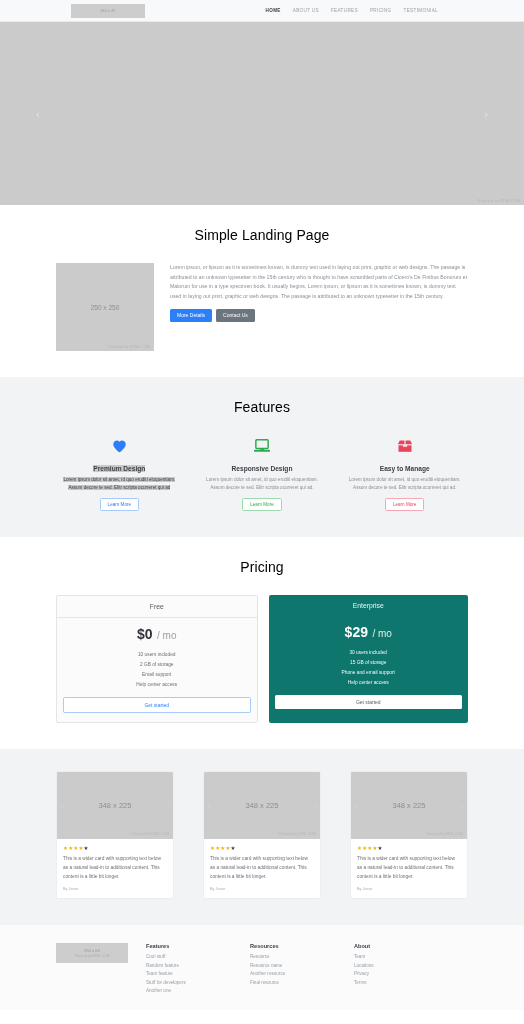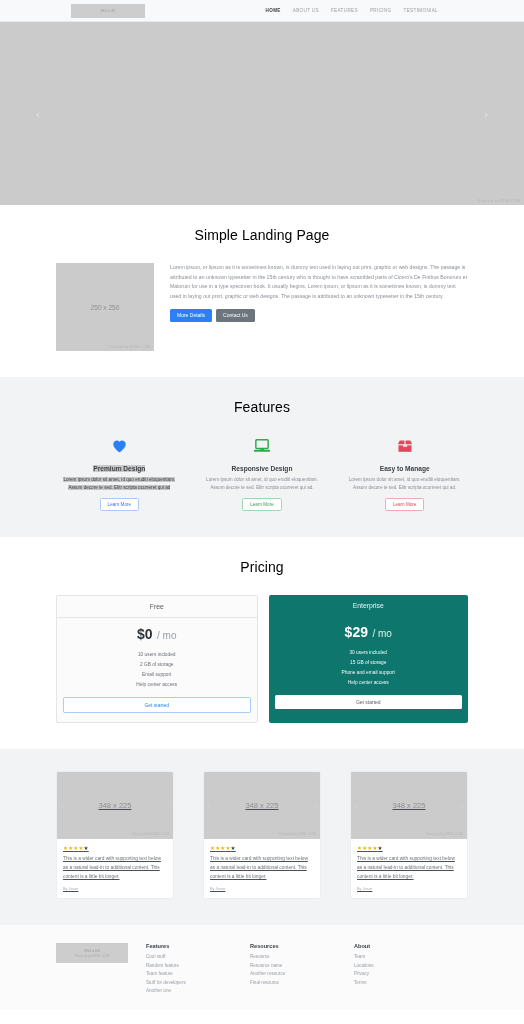--- a/index.html
+++ b/index.html
@@ -126,21 +126,21 @@
   .pro .price-feat, .ent .price-feat { color: #f0fafc; }
   .price-btn {
     display: block; width: 100%; margin-top: 8px;
     font-size: 5px; padding: 4px 0; border-radius: 1.5px; cursor: pointer;
     font-family: "Liberation Sans", sans-serif;
   }
   .free .price-btn { background: #fff; color: #2d7ff9; border: 1px solid #a9cbfb; }
   .pro .price-btn, .ent .price-btn { background: #fff; color: #5a5f65; border: none; }
 
   
-  .test-grid { display: flex; gap: 29px; text-decoration: underline; }
+  .test-grid { display: flex; gap: 29px; }
   .test-card { flex: 1; background: #fff; border: 1px solid #eceeef; border-radius: 2px; overflow: hidden; }
   .test-img {
     height: 67px; background: #cbcbcb; position: relative;
     display: flex; align-items: center; justify-content: center;
     font-size: 7.5px; color: #8f8f8f;
   }
   .test-img .wm { position: absolute; right: 4px; bottom: 3px; font-size: 3.4px; color: #b8b8b8; }
   .test-img .car {
     position: absolute; top: 50%; transform: translateY(-50%);
     font-size: 6px; color: #dcdcdc;

